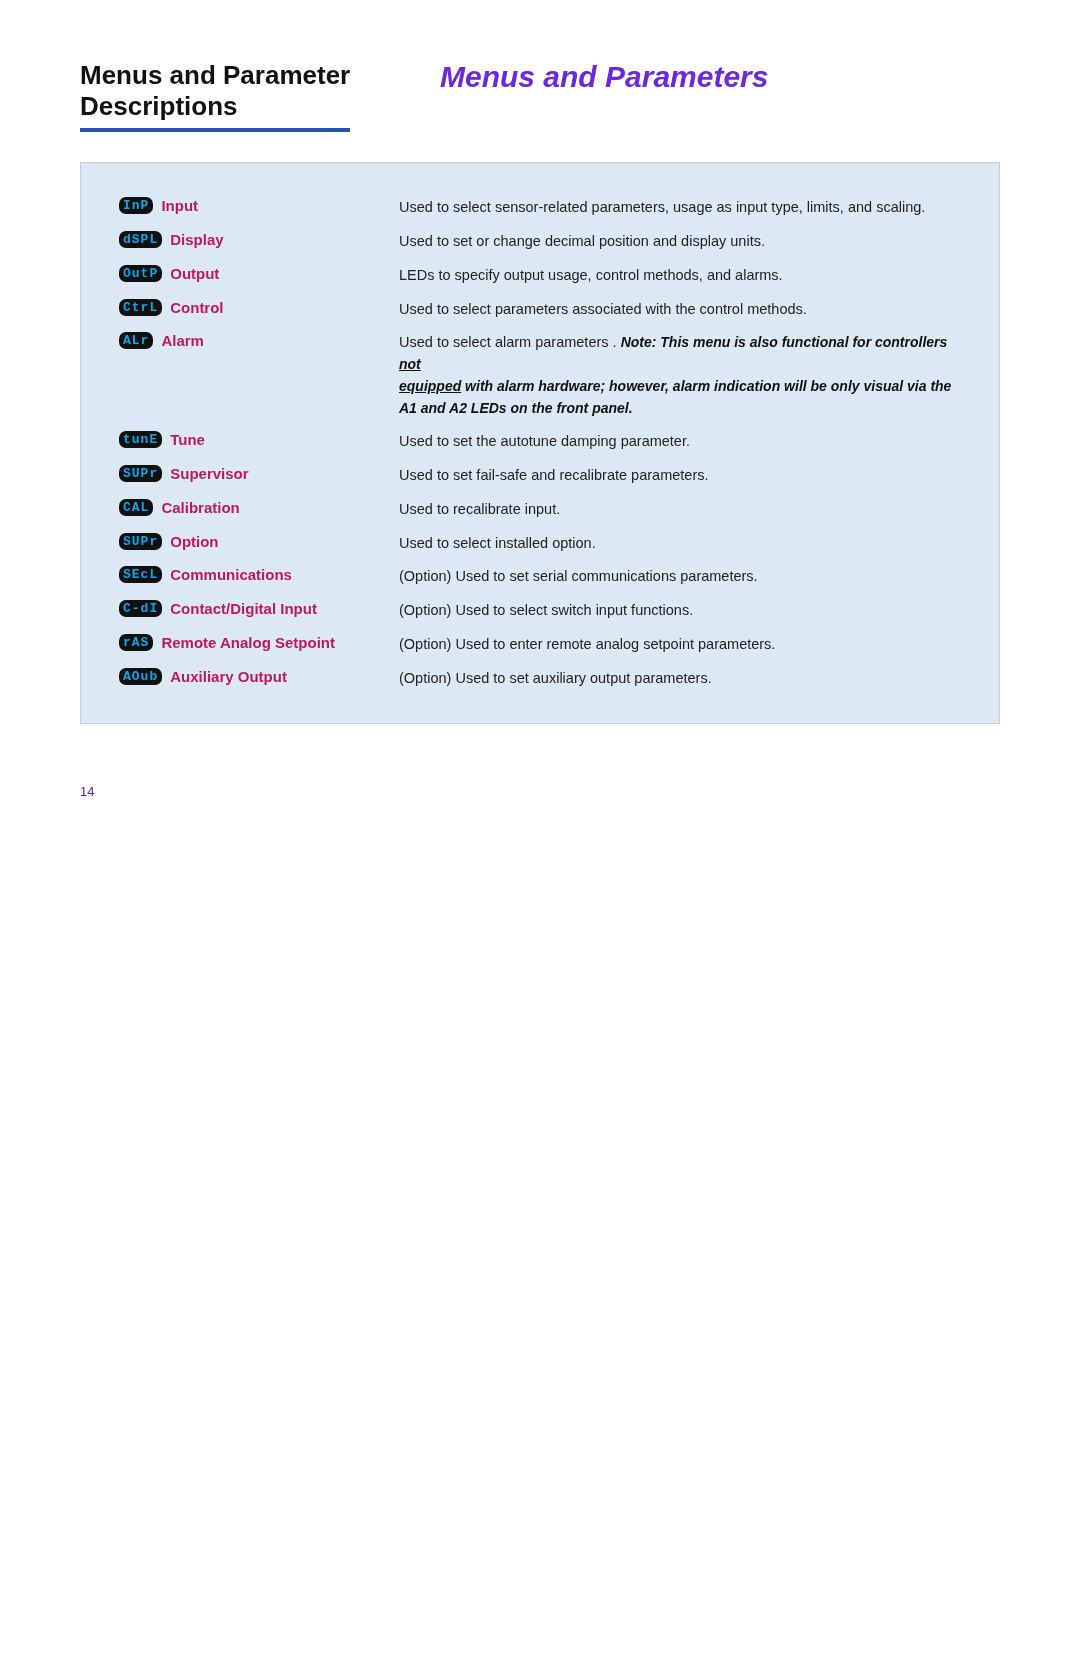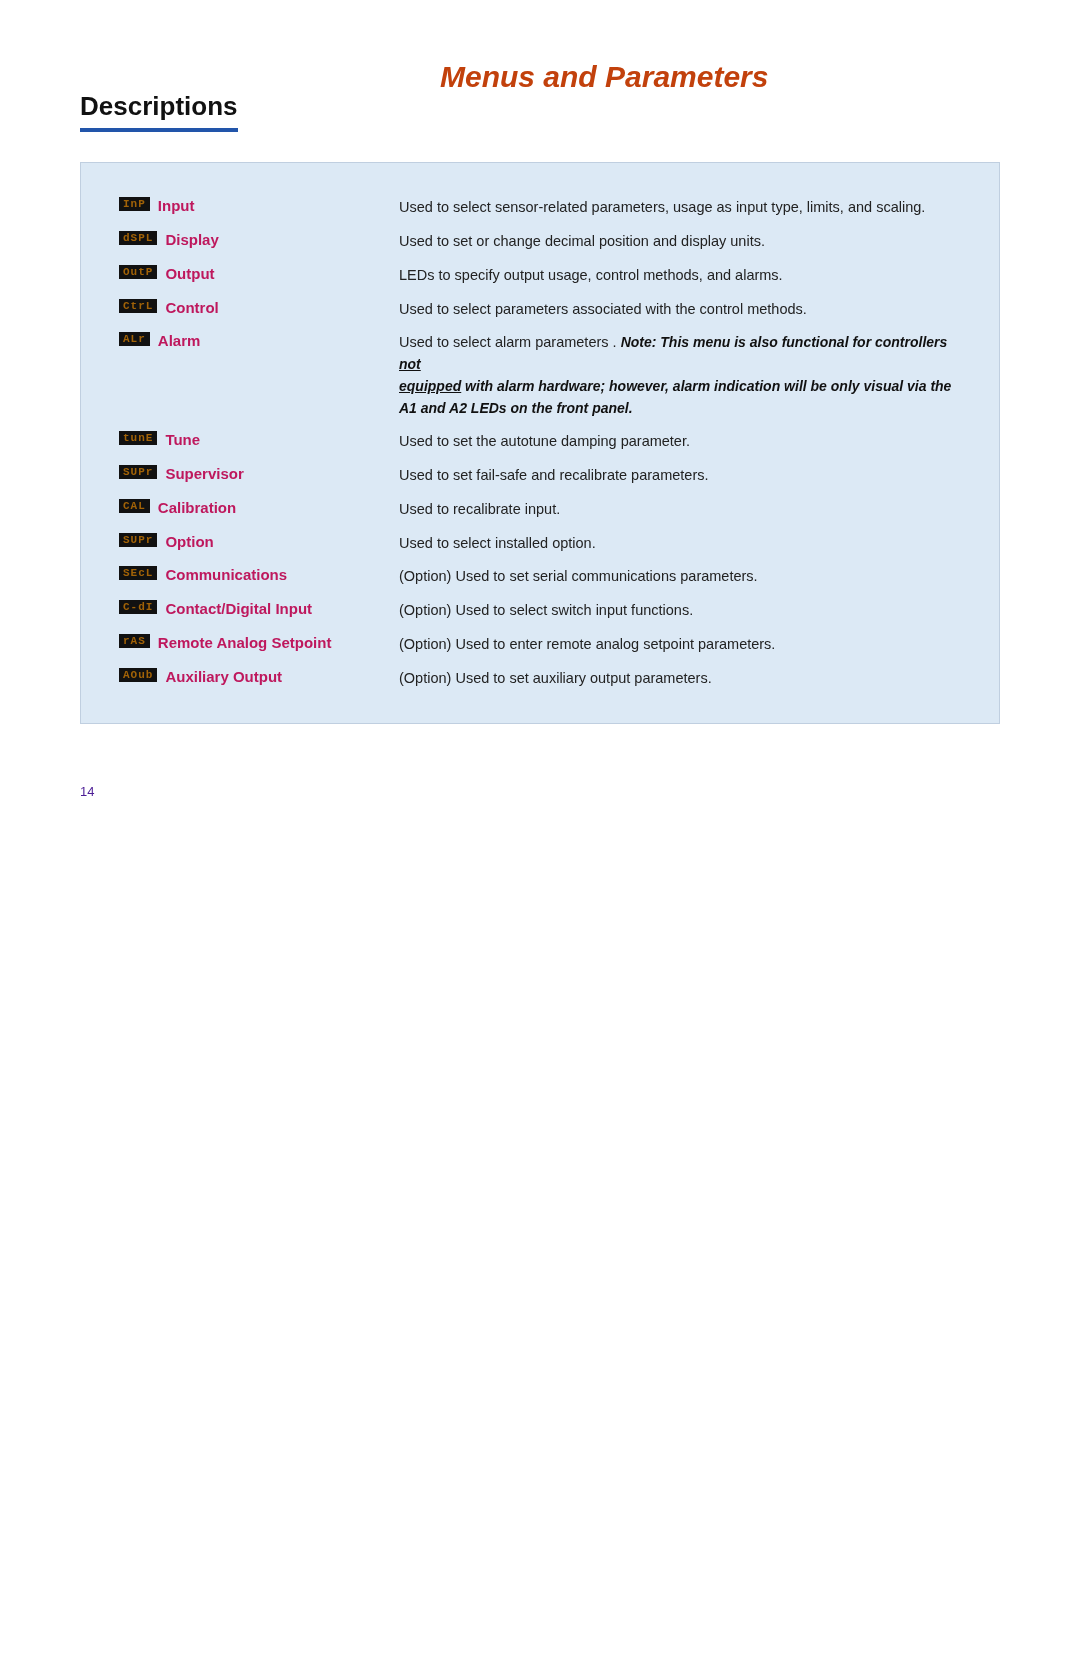--- a/index.html
+++ b/index.html
@@ -31,21 +31,21 @@
       display: inline-block;
     }
     .right-heading {
       flex: 1;
       padding-left: 40px;
     }
     .right-heading h1 {
       font-size: 30px;
       font-weight: 900;
       font-style: italic;
-      color: #c2410c;
+      color: #6d28d9;
     }
     .content-box {
       background: #dce9f5;
       border: 1px solid #c0cfe0;
       padding: 28px 30px 28px 30px;
       margin-top: 10px;
     }
     .menu-table {
       width: 100%;
       border-collapse: collapse;
@@ -59,28 +59,29 @@
       white-space: nowrap;
     }
     .menu-label-cell .menu-row-inner {
       display: flex;
       align-items: flex-start;
       gap: 8px;
     }
     .tag {
       display: inline-block;
       background: #111;
-      color: #a16207;
+      color: #0ea5e9;
       font-family: 'Courier New', Courier, monospace;
-      font-size: 11px;
+      font-size: 13px;
       font-weight: bold;
       padding: 1px 4px;
       letter-spacing: 1px;
       white-space: nowrap;
       vertical-align: middle;
+      border-radius: 7px;
     }
     .menu-name {
       font-size: 15px;
       color: #be185d;
       font-weight: 600;
       vertical-align: middle;
     }
     .desc-cell {
       font-size: 14.5px;
       color: #222;
@@ -97,21 +98,21 @@
       font-size: 13px;
       color: #4c1d95;
     }
   </style>
 </head>
 <body>
 
 <div class="page-header">
   <div class="left-heading">
     <h2>
-      <br>
+      <span>Menus and Parameter</span><br>
       <span>Descriptions</span>
     </h2>
   </div>
   <div class="right-heading">
     <h1>Menus and Parameters</h1>
   </div>
 </div>
 
 <div class="content-box">
   <table class="menu-table">

